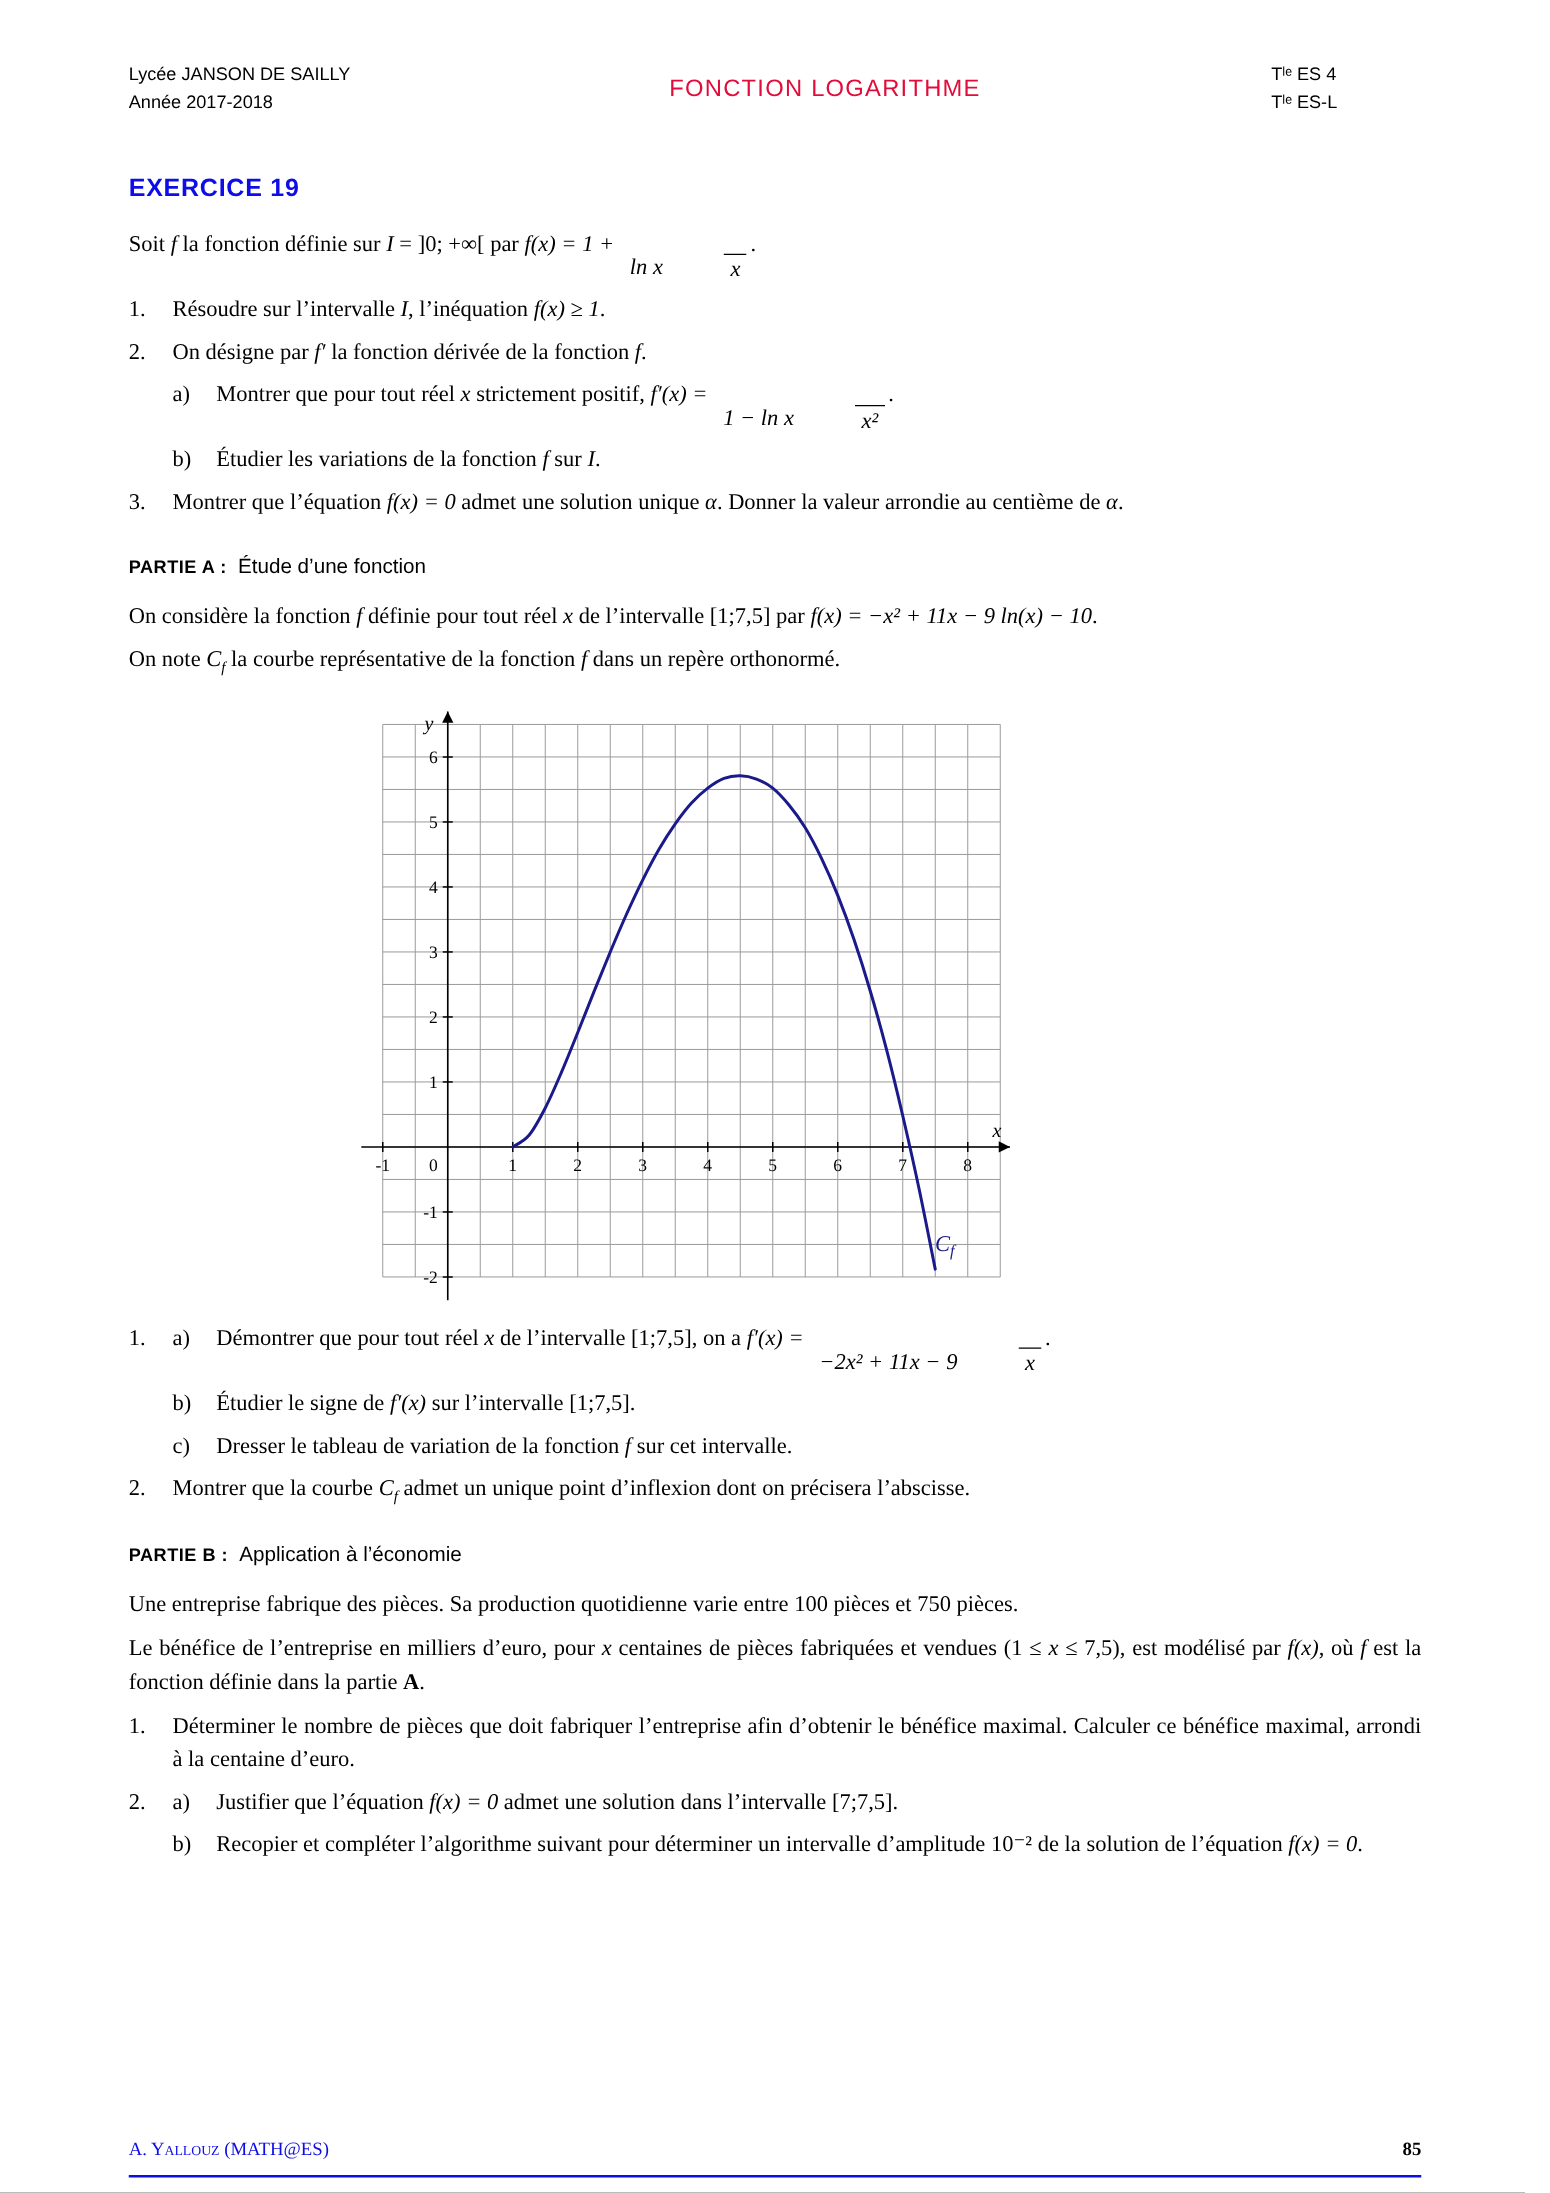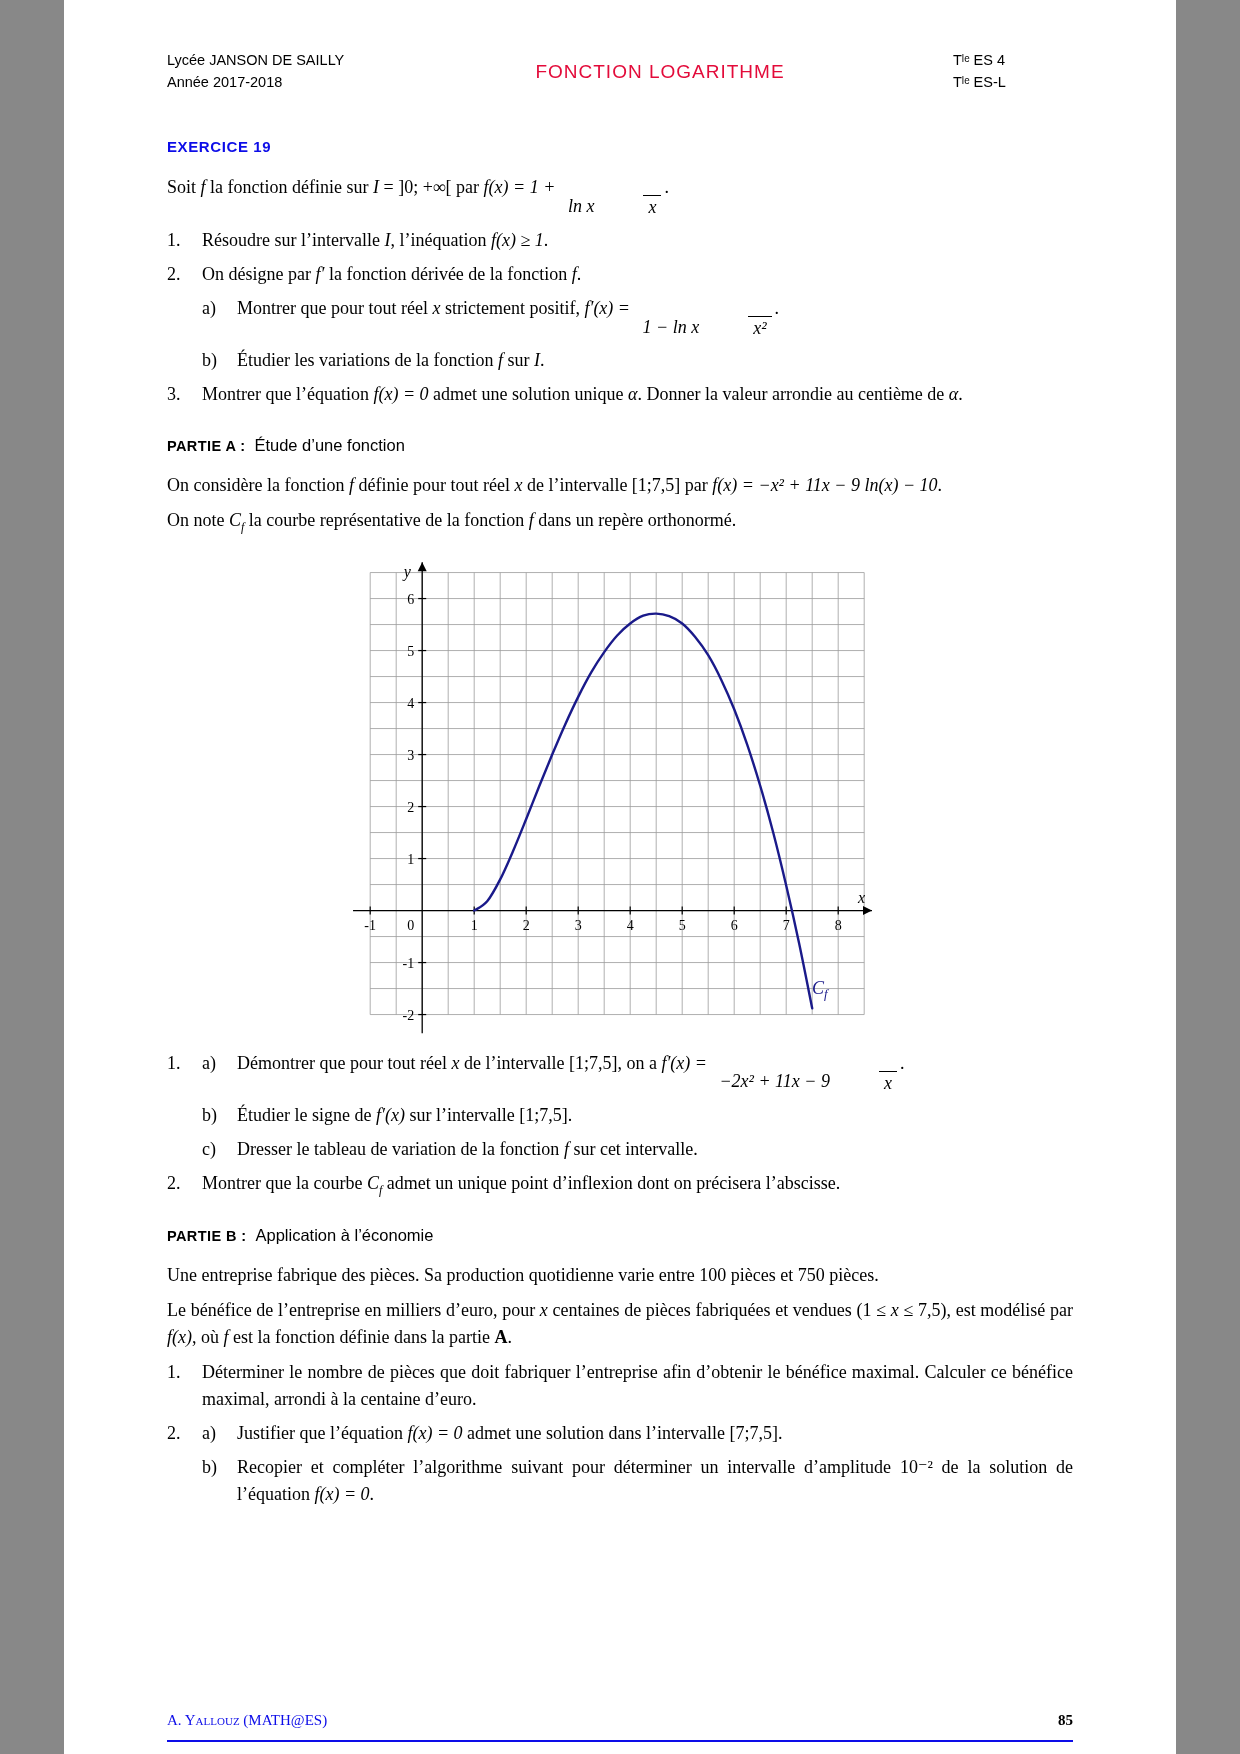--- a/index.html
+++ b/index.html
@@ -2,36 +2,36 @@
 <html lang="fr" style="--heading_blue: #0d0de8; --title_red: #e30b3a; --curve_navy: #1a1a8a;"><head>
 <meta charset="utf-8">
 <style>
   :root{
     --heading_blue:#0d0de8;
     --title_red:#e30b3a;
     --curve_navy:#1a1a8a;
   }
   html,body{margin:0;padding:0;background:#888;}
   .page{
-    position:relative;width:1112px;height:1754px;background:#ffffff;margin:0 auto;
+    position:relative;width:1240px;height:1754px;background:#ffffff;margin:0 auto;
     box-sizing:border-box;padding:50px 103px 0 103px;
     font-family:"Liberation Serif","DejaVu Serif",serif;
     font-size:18px;line-height:1.5;color:#000;overflow:hidden;
   }
   
   .hdr{display:flex;justify-content:space-between;align-items:flex-start;
        font-family:"Liberation Sans","DejaVu Sans",sans-serif;
        font-size:14.5px;line-height:1.5;margin-bottom:42px;}
   .hdr-left,.hdr-right{width:200px;}
   .hdr-right{text-align:left;flex:none;width:120px;}
   .hdr-title{color:var(--title_red);font-weight:normal;font-size:19px;letter-spacing:1px;margin-top:8px;text-align:center;flex:1;}
   
   .ex-title{
     font-family:"Liberation Sans","DejaVu Sans",sans-serif;
-    color:var(--heading_blue);font-size:15px;font-weight:bold;letter-spacing:.6px;
+    color:var(--heading_blue);font-size:20px;font-weight:bold;letter-spacing:.6px;
     margin:36px 0 16px 0;
   }
   .ex-title.first{margin-top:0;}
   .partie{font-family:"Liberation Sans","DejaVu Sans",sans-serif;margin:24px 0 13px 0;}
   .partie-label{font-weight:bold;font-size:14.5px;letter-spacing:.4px;}
   .partie-name{font-size:16.5px;margin-left:9px;}
   
   .para{margin:4px 0 8px 0;text-align:justify;}
   .qitem{display:flex;align-items:flex-start;margin:7px 0;}
   .qnum{flex:none;width:35px;}

